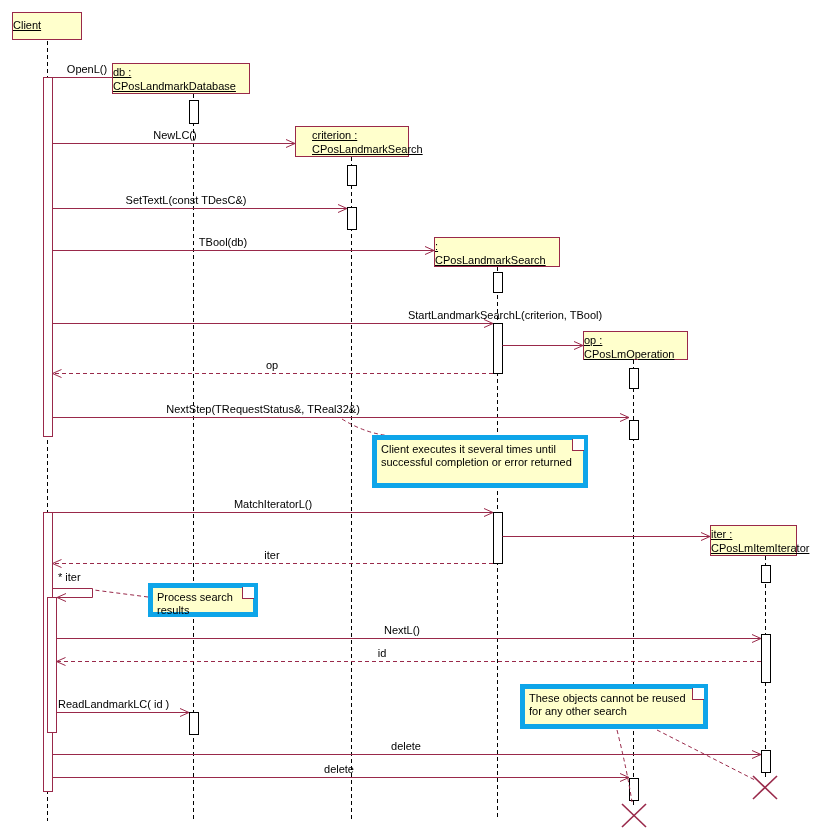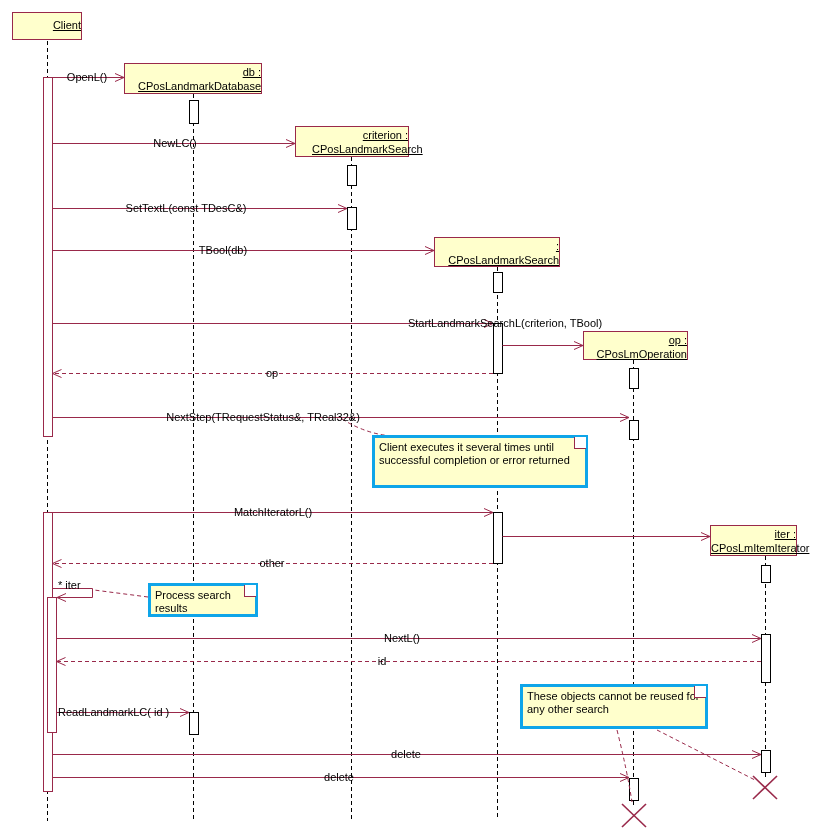--- a/index.html
+++ b/index.html
@@ -4,34 +4,33 @@
 <style>
   html,body { margin:0; padding:0; background:#fff; }
   #canvas {
     position:relative; width:840px; height:839px; background:#ffffff;
     font-family:"Liberation Sans", sans-serif; overflow:hidden;
   }
   #lines { position:absolute; left:0; top:0; z-index:1; }
   .obox {
     position:absolute; z-index:2; box-sizing:border-box;
     background:#FFFFCC; border:1px solid #99294A;
-    text-align:right; color:#000;
+    text-align:left; color:#000;
     font-size:11px; line-height:14px; padding-top:1px;
   }
   .obox .nm { text-decoration:underline; white-space:nowrap; }
   .obox.single { line-height:25px; padding-top:0; }
   .lbl {
     position:absolute; z-index:2; color:#000; font-size:11px;
     white-space:nowrap;
-    margin-top:8px;
   }
   .lbl.center { transform:translateX(-50%); }
   .note {
     position:absolute; z-index:3; box-sizing:border-box;
-    background:#FFFFCC; border:3px solid #0ea5e9; color:#000;
+    background:#FFFFCC; border:5px solid #0ea5e9; color:#000;
     font-size:11px; line-height:13px; padding:3px 4px 2px 4px;
   }
   .note .ear {
     position:absolute; top:-1px; right:-1px; width:11px; height:11px;
     background:#ffffff; border-left:1px solid #99294A; border-bottom:1px solid #99294A;
   }
 </style>
 </head>
 <body>
 
@@ -158,21 +157,21 @@
         <line x1="753" y1="776" x2="777" y2="799"></line>
         <line x1="777" y1="776" x2="753" y2="799"></line>
       </g>
     </g>
   </svg>
 
   <div class="obox single" style="left:12px;top:12px;width:70px;height:28px;">
     <span class="nm">Client</span>
   </div>
 
-  <div class="obox" style="left:124px;top:63px;width:138px;height:31px;">
+  <div class="obox" style="left:112px;top:63px;width:138px;height:31px;">
     <div class="nm">db :</div>
     <div class="nm">CPosLandmarkDatabase</div>
   </div>
 
   <div class="obox" style="left:295px;top:126px;width:114px;height:31px;padding-left:16px;">
     <div class="nm">criterion :</div>
     <div class="nm">CPosLandmarkSearch</div>
   </div>
 
   <div class="obox" style="left:434px;top:237px;width:126px;height:30px;">
@@ -191,21 +190,21 @@
   </div>
 
   <div class="lbl center" style="left:87px;top:63px">OpenL()</div>
   <div class="lbl center" style="left:175px;top:129px">NewLC()</div>
   <div class="lbl center" style="left:186px;top:194px">SetTextL(const TDesC&amp;)</div>
   <div class="lbl center" style="left:223px;top:236px">TBool(db)</div>
   <div class="lbl center" style="left:505px;top:309px">StartLandmarkSearchL(criterion, TBool)</div>
   <div class="lbl center" style="left:272px;top:359px">op</div>
   <div class="lbl center" style="left:263px;top:403px">NextStep(TRequestStatus&amp;, TReal32&amp;)</div>
   <div class="lbl center" style="left:273px;top:498px">MatchIteratorL()</div>
-  <div class="lbl center" style="left:272px;top:549px">other</div>
+  <div class="lbl center" style="left:272px;top:549px">iter</div>
   <div class="lbl" style="left:58px;top:571px">* iter</div>
   <div class="lbl center" style="left:402px;top:624px">NextL()</div>
   <div class="lbl center" style="left:382px;top:647px">id</div>
   <div class="lbl" style="left:58px;top:698px">ReadLandmarkLC( id )</div>
   <div class="lbl center" style="left:406px;top:740px">delete</div>
   <div class="lbl center" style="left:339px;top:763px">delete</div>
 
   <div class="note" style="left:372px;top:435px;width:216px;height:53px;">
     <div class="ear"></div>
     <div>Client executes it several times until successful completion or error returned</div>

